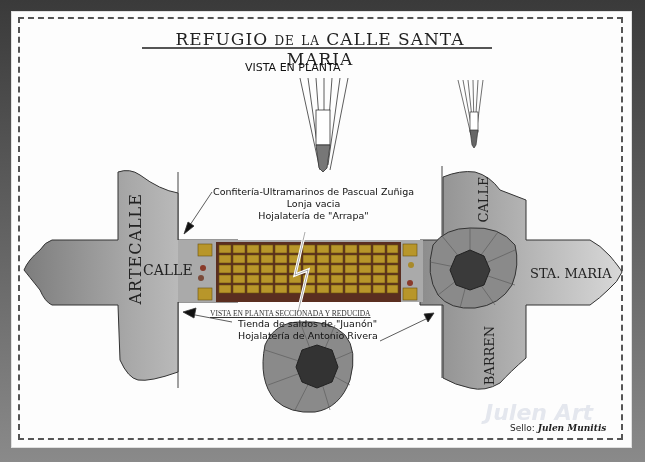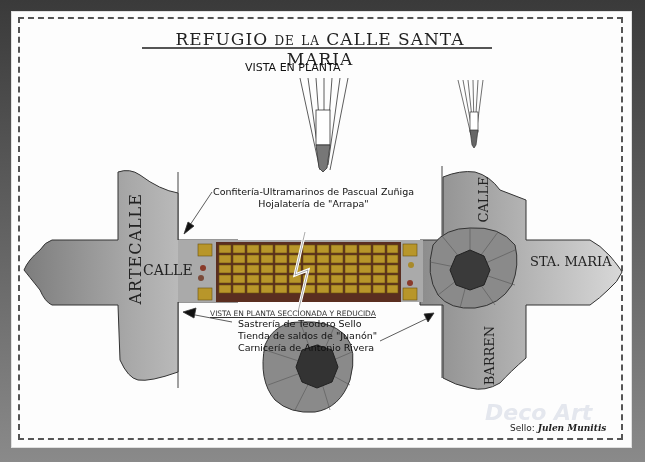--- a/index.html
+++ b/index.html
@@ -21,21 +21,21 @@
   .title {
     position:absolute; left:150px; top:29px; width:340px; text-align:center;
     font-family:"DejaVu Serif", serif; font-size:17px; letter-spacing:1px; color:#222;
     font-variant: small-caps;
   }
   .title-rule { position:absolute; left:142px; top:47px; width:350px; height:2px; background:#555; }
   .subtitle { position:absolute; left:245px; top:61px; font-size:11px; color:#111; }
   svg.plan { position:absolute; left:0; top:0; }
   .lbl { position:absolute; font-family:"DejaVu Serif", serif; color:#222; }
   .shoplist { position:absolute; font-size:9.5px; line-height:12px; color:#111; }
-  .section-label { position:absolute; left:210px; top:309px; font-size:7.5px; text-decoration:underline; color:#333; }
+  .section-label { position:absolute; left:210px; top:309px; font-size:7.5px; text-decoration:underline; color:#333;font-family:Liberation Serif, serif; }
   .author { position:absolute; left:510px; top:423px; font-size:9px; color:#222; }
   .author b { font-style:italic; font-family:"DejaVu Serif", serif; font-size:9px;text-align:right; }
   .watermark { position:absolute; left:485px; top:400px; font-size:22px; color:rgba(180,190,210,0.35); font-weight:bold; font-style:italic; }
 </style>
 </head>
 <body>
 
 <div class="frame">
   <div class="paper">
     <div class="inner-border"></div>
@@ -201,34 +201,34 @@
     <line x1="232" y1="322" x2="190" y2="314"></line>
       <polygon points="183,312 196,308 194,318"></polygon>
     <line x1="380" y1="341" x2="428" y2="318"></line>
       <polygon points="434,313 424,314 428,322"></polygon>
   </g>
 </svg>
 
 <div class="lbl" style="left:80px; top:240px; font-size:16px; transform:rotate(-90deg); transform-origin:center; width:110px; text-align:center; letter-spacing:1px;">ARTECALLE</div>
 <div class="lbl" style="left:143px; top:262px; font-size:14px;">CALLE</div>
 <div class="lbl" style="left:458px; top:192px; font-size:13px; transform:rotate(-90deg); width:50px; text-align:center;">CALLE</div>
-<div class="lbl" style="left:530px; top:254px; font-size:13px;">STA. MARIA</div>
+<div class="lbl" style="left:530px; top:266px; font-size:13px;">STA. MARIA</div>
 <div class="lbl" style="left:454px; top:348px; font-size:13px; transform:rotate(-90deg); width:70px; text-align:center;">BARREN</div>
 
 <div class="shoplist" style="left:213px; top:186px;text-align:center;">
   <div>Confitería-Ultramarinos de Pascual Zuñiga</div>
+  <div>Lonja vacia</div>
   <div>Hojalatería de "Arrapa"</div>
 </div>
 
 <div class="section-label">VISTA EN PLANTA SECCIONADA Y REDUCIDA</div>
 
 <div class="shoplist" style="left:238px; top:318px;">
-  <div>Sastrería de Teodoro Sello</div>
   <div>Tienda de saldos de "Juanón"</div>
-  <div>Carnicería de Antonio Rivera</div>
-</div>
-
-<div class="watermark">Deco Art</div>
+  <div>Hojalatería de Antonio Rivera</div>
+</div>
+
+<div class="watermark">Julen Art</div>
 
 <div class="author">
   <span>Sello:</span>
   <b>Julen Munitis</b>
 </div>
 
 </body></html>

